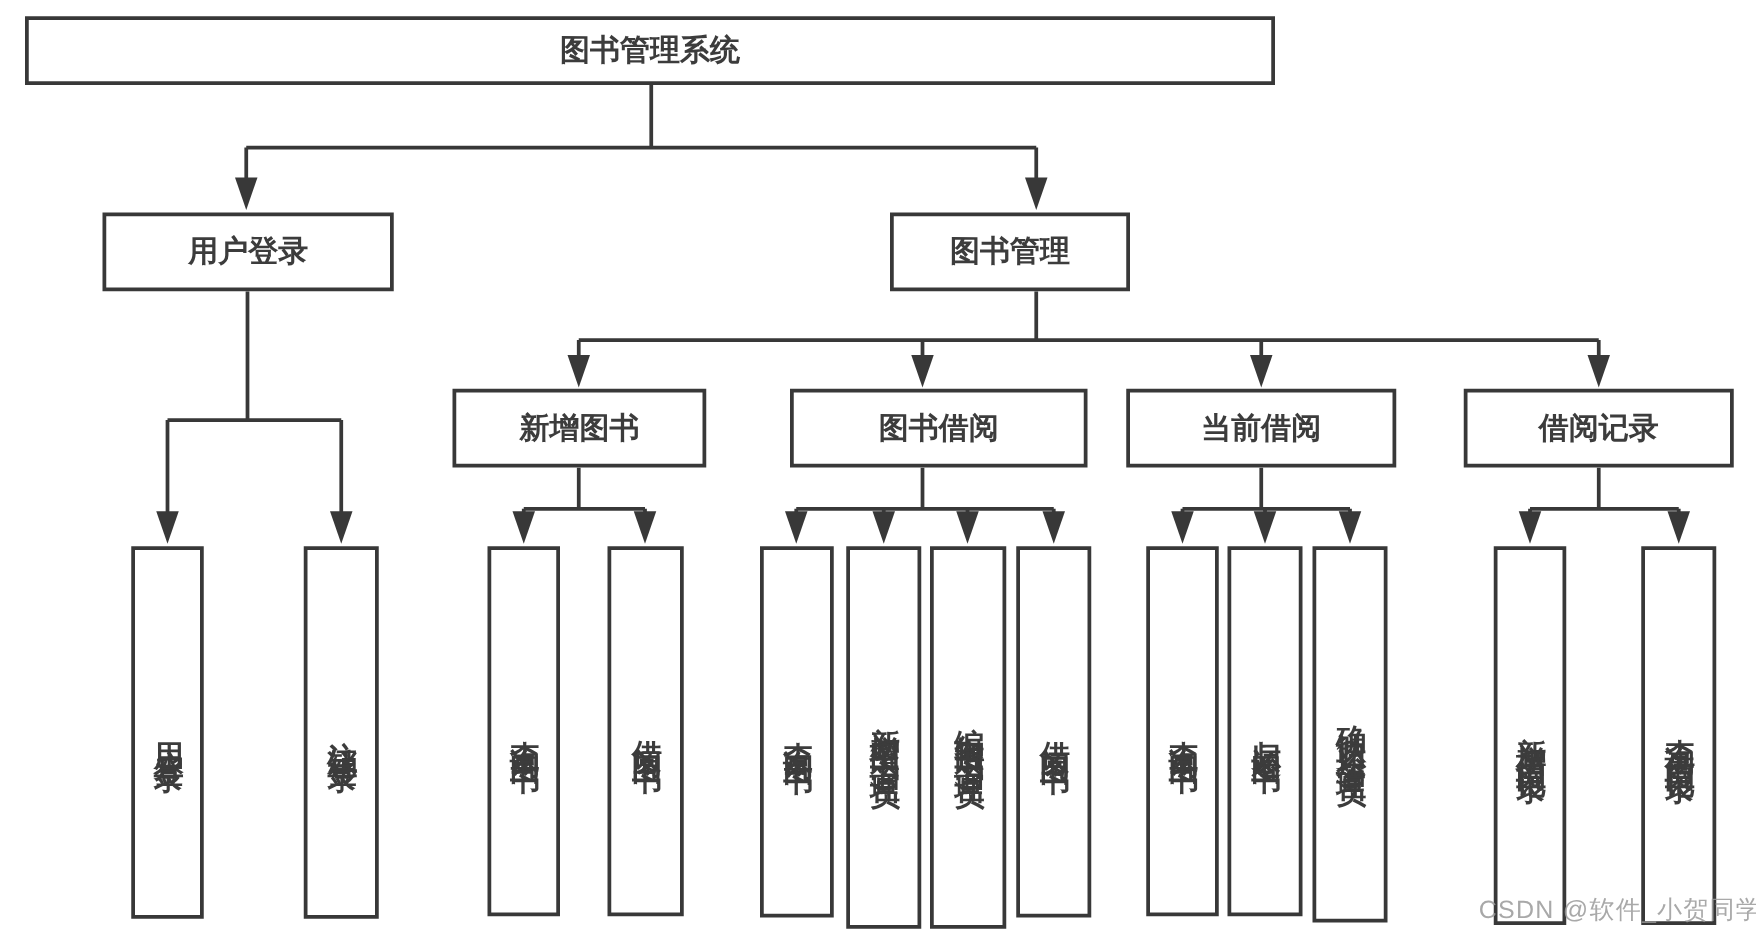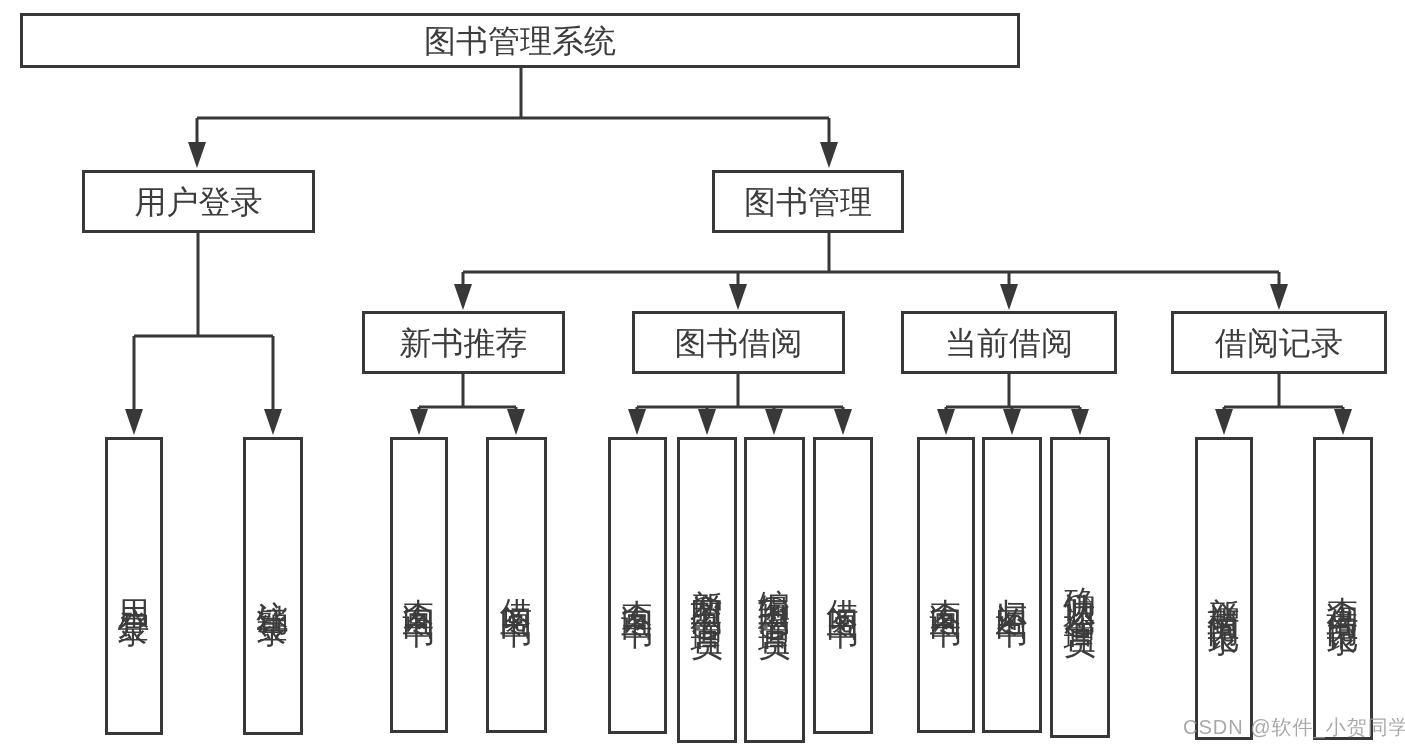--- a/index.html
+++ b/index.html
@@ -20,23 +20,24 @@
   .node {
     position: absolute;
     box-sizing: border-box;
     border: 3px solid #383838;
     background: #ffffff;
     display: flex;
     align-items: center;
     justify-content: center;
   }
   .node .label {
-    font-size: 32px;
+    font-size: 24px;
     line-height: 1;
     white-space: nowrap;
+    font-weight: bold;
   }
   .node.v .label {
     writing-mode: vertical-rl;
     text-orientation: mixed;
     letter-spacing: 6px;
   }
   .watermark {
     position: absolute;
     left: 1183px;
     top: 714px;
@@ -90,23 +91,23 @@
   </div>
 
   <div class="node h" style="left:82px; top:170px; width:233px; height:63px">
     <span class="label">用户登录</span>
   </div>
   <div class="node h" style="left:712px; top:170px; width:192px; height:63px">
     <span class="label">图书管理</span>
   </div>
 
   <div class="node h" style="left:362px; top:311px; width:203px; height:63px">
-    <span class="label">新书推荐</span>
+    <span class="label">新增图书</span>
   </div>
-  <div class="node h" style="left:632px; top:311px; width:213px; height:63px">
+  <div class="node h" style="left:632px; top:311px; width:238px; height:63px">
     <span class="label">图书借阅</span>
   </div>
   <div class="node h" style="left:901px; top:311px; width:216px; height:63px">
     <span class="label">当前借阅</span>
   </div>
   <div class="node h" style="left:1171px; top:311px; width:216px; height:63px">
     <span class="label">借阅记录</span>
   </div>
 
   <div class="node v" style="left:105px; top:437px; width:58px; height:298px">

